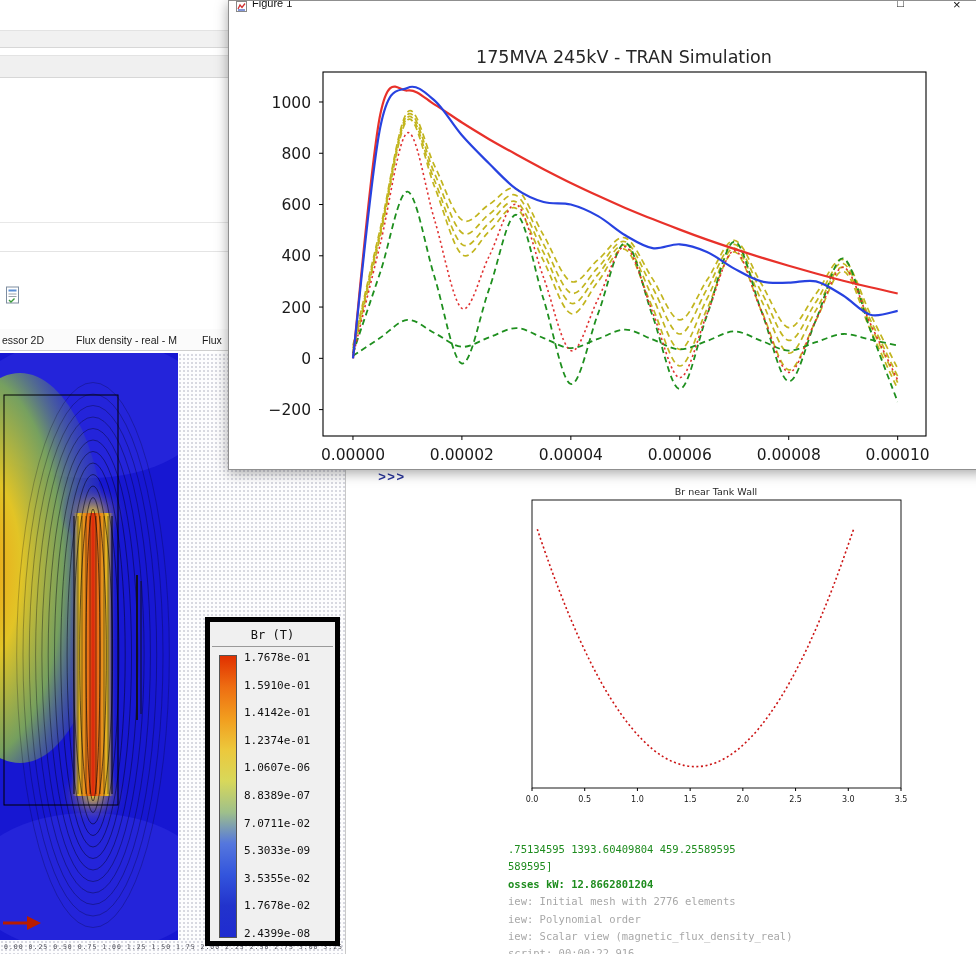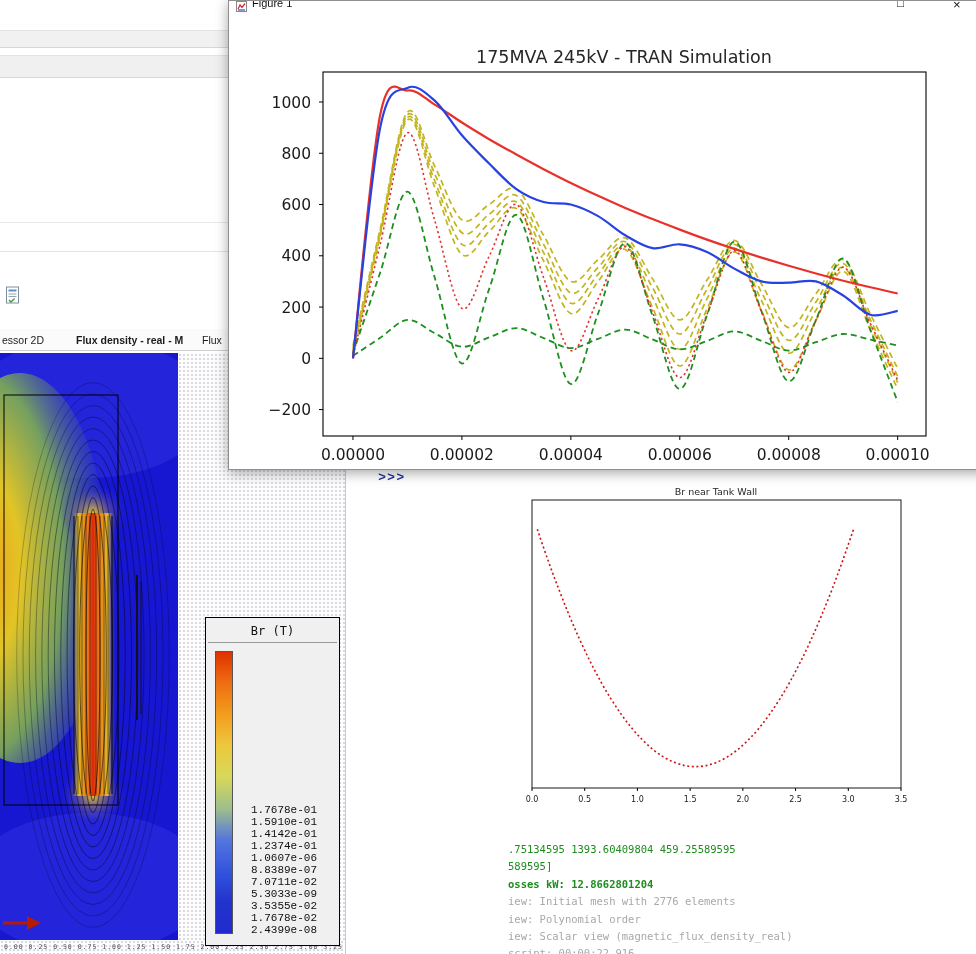--- a/index.html
+++ b/index.html
@@ -13,21 +13,21 @@
   #strip1{left:0;top:30px;width:229px;height:16px;background:#f1f1f1;border-top:1px solid #e3e3e3;border-bottom:1px solid #d7d7d7;}
   #strip2{left:0;top:55px;width:229px;height:21px;background:#f0f0f0;border-top:1px solid #e3e3e3;border-bottom:1px solid #d7d7d7;}
   #hair1{left:0;top:222px;width:229px;height:1px;background:#e8e8e8;}
   #hair2{left:0;top:251px;width:229px;height:1px;background:#e4e4e4;}
   #doc-icon{left:5px;top:286px;width:16px;height:19px;}
 
   
   #tab-bar{left:0;top:329px;width:253px;height:21px;background:#fbfbfb;border-bottom:1px solid #cfcfcf;font-size:10.5px;color:#1b1b1b;z-index:2;}
   #tab-bar span{position:absolute;top:5px;white-space:nowrap;}
   #tab-essor{left:2px;}
-  #tab-flux{left:76px;font-weight:bold;}
+  #tab-flux{left:76px;}
   #tab-posi{left:202px;}
 
   
   #fem{left:0;top:353px;width:178px;height:587px;z-index:2;}
   #fem svg{display:block;}
 
   
   .dotted{
     background-color:#fdfdfe;
     background-image:radial-gradient(#a6a8ba 0.65px,transparent 0.75px);
@@ -36,29 +36,29 @@
   #dotted{left:178px;top:353px;width:167px;height:601px;z-index:1;}
   #fem-ruler{
     left:0;top:940px;width:345px;height:14px;z-index:2;
     font-family:"DejaVu Sans Mono",monospace;font-size:6.5px;letter-spacing:1px;
     color:#4a4a55;line-height:14px;padding-left:4px;white-space:nowrap;overflow:hidden;
   }
 
   
   #legend{
     left:205px;top:617px;width:135px;height:329px;background:#f0f0f0;
-    border:1px solid #000000;z-index:3;font-family:"DejaVu Sans Mono",monospace;box-sizing:border-box;
+    border:5px solid #000000;z-index:3;font-family:"DejaVu Sans Mono",monospace;box-sizing:border-box;
   }
   .legend-title{text-align:center;font-size:12px;padding:6px 0 4px;color:#111;}
   #legend hr{border:none;border-top:1px solid #9a9a9a;margin:0 2px;}
   .legend-body{display:flex;padding:8px 4px 6px 9px;}
   #legend-bar{width:16px;height:281px;border:1px solid #555;}
   #legend-vals{
-    display:flex;flex-direction:column;justify-content:flex-end;
-    height:289px;margin-left:18px;margin-top:-4px;font-size:11px;color:#101010;font-family:Liberation Mono, monospace;
+    display:flex;flex-direction:column;justify-content:space-between;
+    height:289px;margin-left:7px;margin-top:-4px;font-size:11px;color:#101010;
   }
   .legend-row{white-space:nowrap;}
 
   
   #console-win{left:345px;top:470px;width:631px;height:484px;background:#ffffff;border-left:1px solid #c9c9c9;z-index:4;}
   #prompt{left:378px;top:469px;z-index:5;font-size:13px;font-weight:bold;font-style:italic;color:#28349b;letter-spacing:1.5px;}
   #chart-br-wrap{left:508px;top:483px;width:400px;height:325px;z-index:5;}
   #console-lines{
     left:508px;top:824px;width:468px;z-index:5;
     font-family:"DejaVu Sans Mono",monospace;font-size:10.5px;line-height:17.4px;white-space:pre;margin-top:17px;

